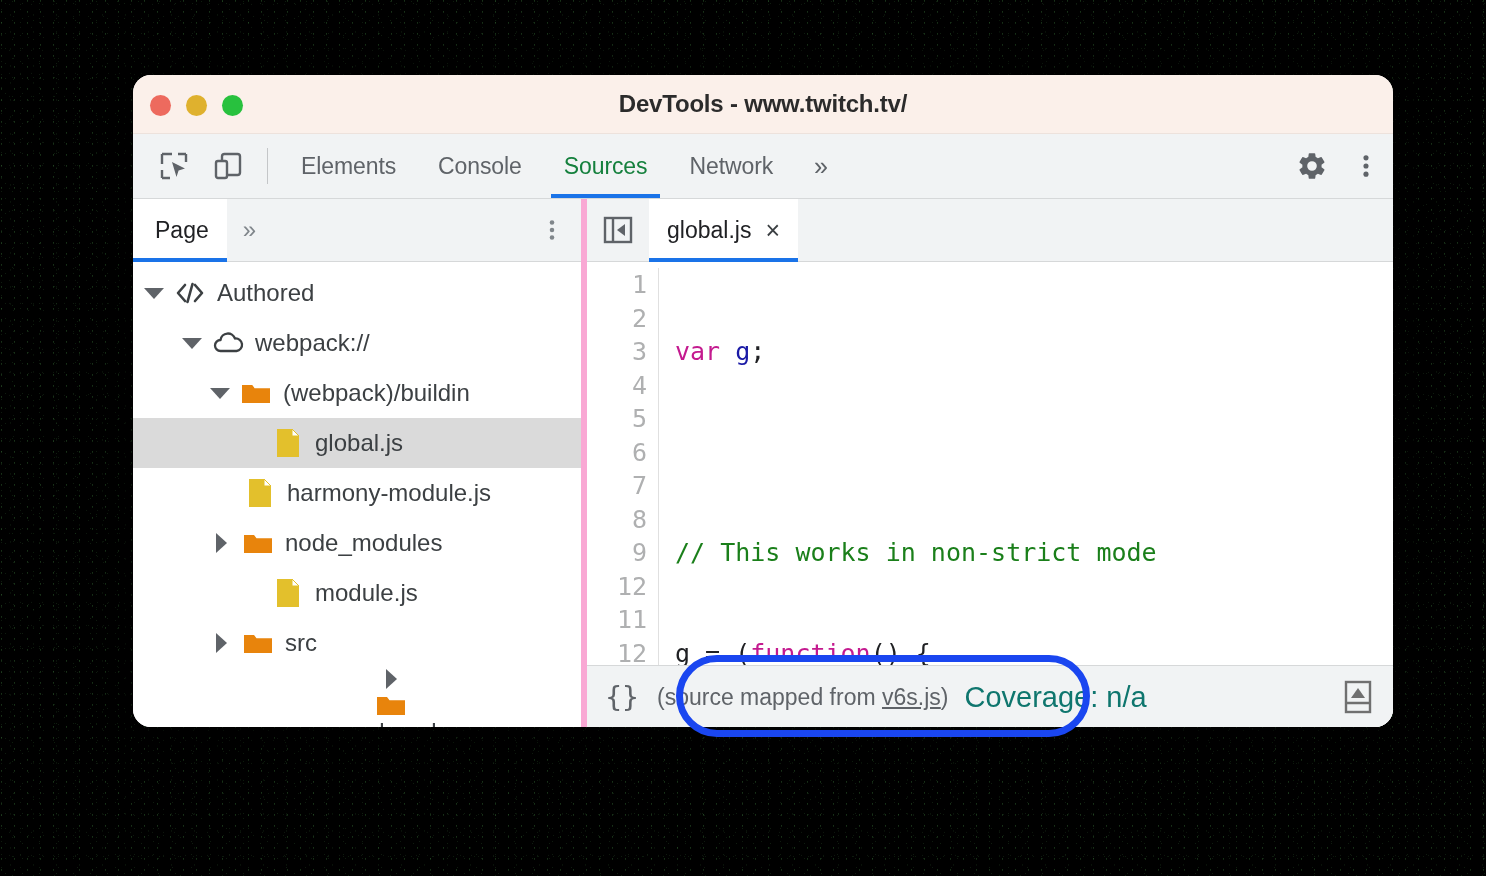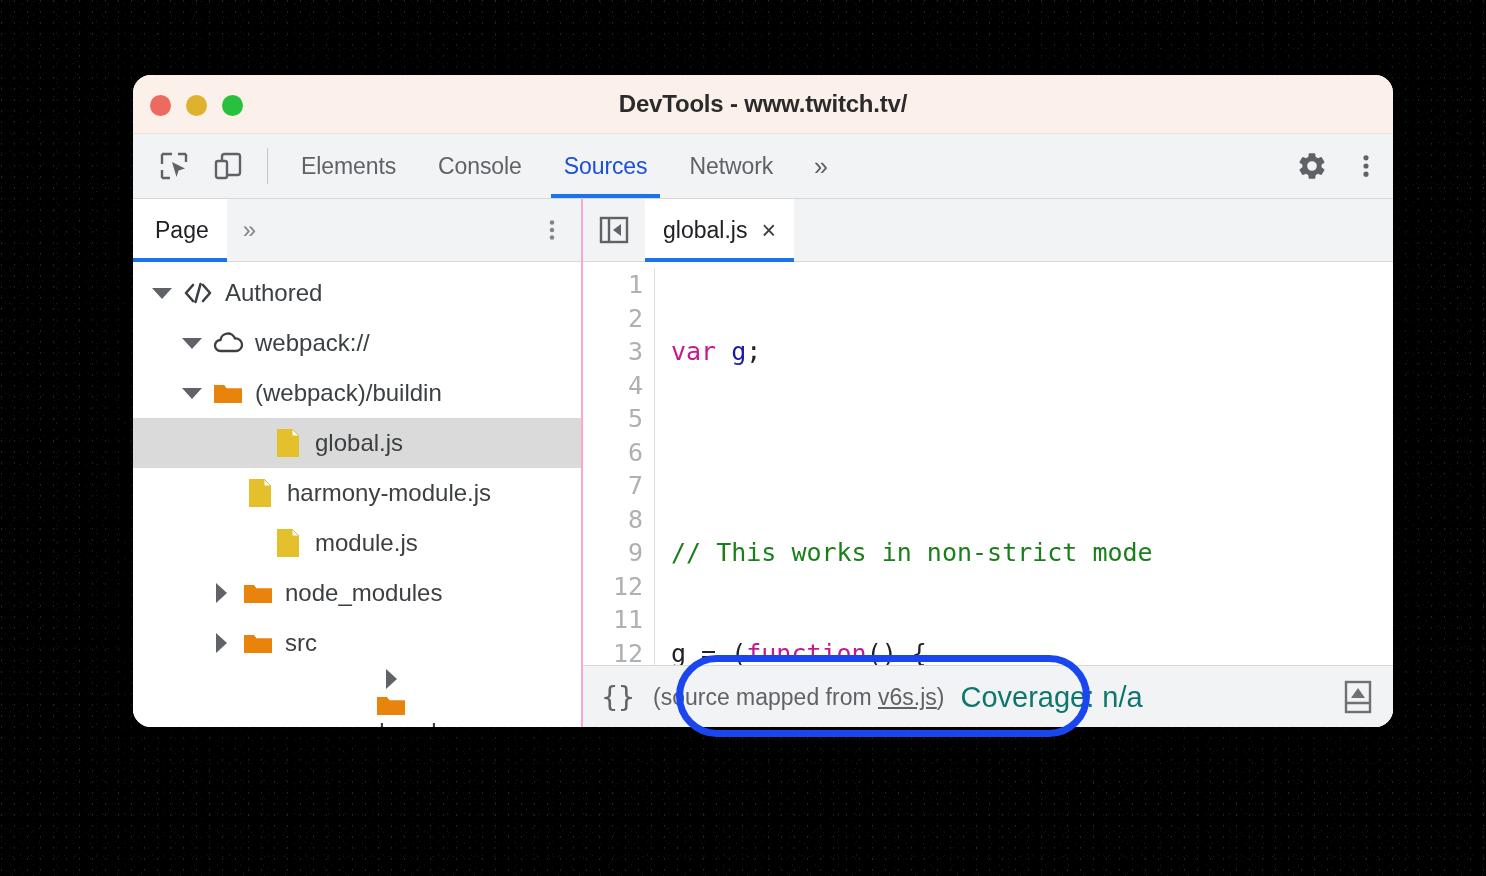--- a/index.html
+++ b/index.html
@@ -96,21 +96,21 @@
   }
   .tab {
     display: flex;
     align-items: center;
     padding: 0 21px;
     font-size: 23px;
     color: #5F6368;
     position: relative;
     letter-spacing: -0.1px;
   }
-  .tab.active { color: #1d4ed8; }
+  .tab.active { color: #15803d; }
   .tab.active::after {
     content: "";
     position: absolute;
     left: 8px; right: 8px;
     bottom: 0;
     height: 4px;
     background: #1A73E8;
   }
   #tab-more {
     display: flex;
@@ -127,21 +127,21 @@
 
   
   #body-split {
     display: flex;
     height: 529px;
   }
 
   
   #sidebar {
     width: 448px;
-    border-right: 2px solid #f9a8d4;
+    border-right: 6px solid #f9a8d4;
     display: flex;
     flex-direction: column;
     background: #fff;
   }
   #sidebar-tabbar {
     height: 62px;
     background: #F1F3F4;
     border-bottom: 1px solid #D6D8D9;
     display: flex;
     align-items: stretch;
@@ -415,41 +415,41 @@
           <svg width="26" height="26" viewBox="0 0 24 24">
             <circle cx="12" cy="5" r="2.1" fill="#80868B"></circle>
             <circle cx="12" cy="12" r="2.1" fill="#80868B"></circle>
             <circle cx="12" cy="19" r="2.1" fill="#80868B"></circle>
           </svg>
         </div>
       </div>
 
       <div id="tree">
 
-        <div class="row" style="padding-left:18px;">
+        <div class="row" style="padding-left:10px;">
           <span class="arrow down"></span>
           <span class="tree-icon">
             <svg width="30" height="22" viewBox="0 0 30 22">
               <path d="M10 3 L3 11 L10 19 M20 3 L27 11 L20 19 M17.5 2 L12.5 20" stroke="#3C4043" stroke-width="2.6" fill="none" stroke-linecap="round" stroke-linejoin="round"></path>
             </svg>
           </span>
           <span class="label">Authored</span>
         </div>
 
         <div class="row" style="padding-left:48px;">
           <span class="arrow down"></span>
           <span class="tree-icon">
             <svg width="32" height="22" viewBox="0 0 32 22">
               <path d="M8.5 19 A5.5 5.5 0 018.5 8 A7.5 7.5 0 0123 6.5 A5.6 5.6 0 0124.5 19 Z" stroke="#3C4043" stroke-width="2.3" fill="none" stroke-linejoin="round"></path>
             </svg>
           </span>
           <span class="label">webpack://</span>
         </div>
 
-        <div class="row" style="padding-left:48px;">
+        <div class="row" style="padding-left:76px;">
           <span class="arrow down"></span>
           <span class="tree-icon">
             <svg width="32" height="26" viewBox="0 0 32 26">
               <path d="M2 5 h10 l2.5 3.2 H30 V23 H2 Z" fill="#E8840C"></path>
               <path d="M2 5 h10 l2.5 3.2 H2 Z" fill="#E8840C"></path>
             </svg>
           </span>
           <span class="label">(webpack)/buildin</span>
         </div>
 
@@ -468,39 +468,39 @@
           <span class="arrow none"></span>
           <span class="tree-icon">
             <svg width="28" height="32" viewBox="0 0 28 32">
               <path d="M3 2 h15 l7 7 v21 H3 Z" fill="#E3C02C"></path>
               <path d="M18 2 v7 h7 Z" fill="#FFFFFF" stroke="#E3C02C" stroke-width="1"></path>
             </svg>
           </span>
           <span class="label">harmony-module.js</span>
         </div>
 
+        <div class="row" style="padding-left:78px;">
+          <span class="arrow right"></span>
+          <span class="tree-icon">
+            <svg width="32" height="26" viewBox="0 0 32 26">
+              <path d="M2 5 h10 l2.5 3.2 H30 V23 H2 Z" fill="#E8840C"></path>
+            </svg>
+          </span>
+          <span class="label">node_modules</span>
+        </div>
+
         <div class="row" style="padding-left:108px;">
           <span class="arrow none"></span>
           <span class="tree-icon">
             <svg width="28" height="32" viewBox="0 0 28 32">
               <path d="M3 2 h15 l7 7 v21 H3 Z" fill="#E3C02C"></path>
               <path d="M18 2 v7 h7 Z" fill="#FFFFFF" stroke="#E3C02C" stroke-width="1"></path>
             </svg>
           </span>
           <span class="label">module.js</span>
-        </div>
-
-        <div class="row" style="padding-left:78px;">
-          <span class="arrow right"></span>
-          <span class="tree-icon">
-            <svg width="32" height="26" viewBox="0 0 32 26">
-              <path d="M2 5 h10 l2.5 3.2 H30 V23 H2 Z" fill="#E8840C"></path>
-            </svg>
-          </span>
-          <span class="label">node_modules</span>
         </div>
 
         <div class="row" style="padding-left:78px;">
           <span class="arrow right"></span>
           <span class="tree-icon">
             <svg width="32" height="26" viewBox="0 0 32 26">
               <path d="M2 5 h10 l2.5 3.2 H30 V23 H2 Z" fill="#E8840C"></path>
             </svg>
           </span>
           <span class="label">src</span>

